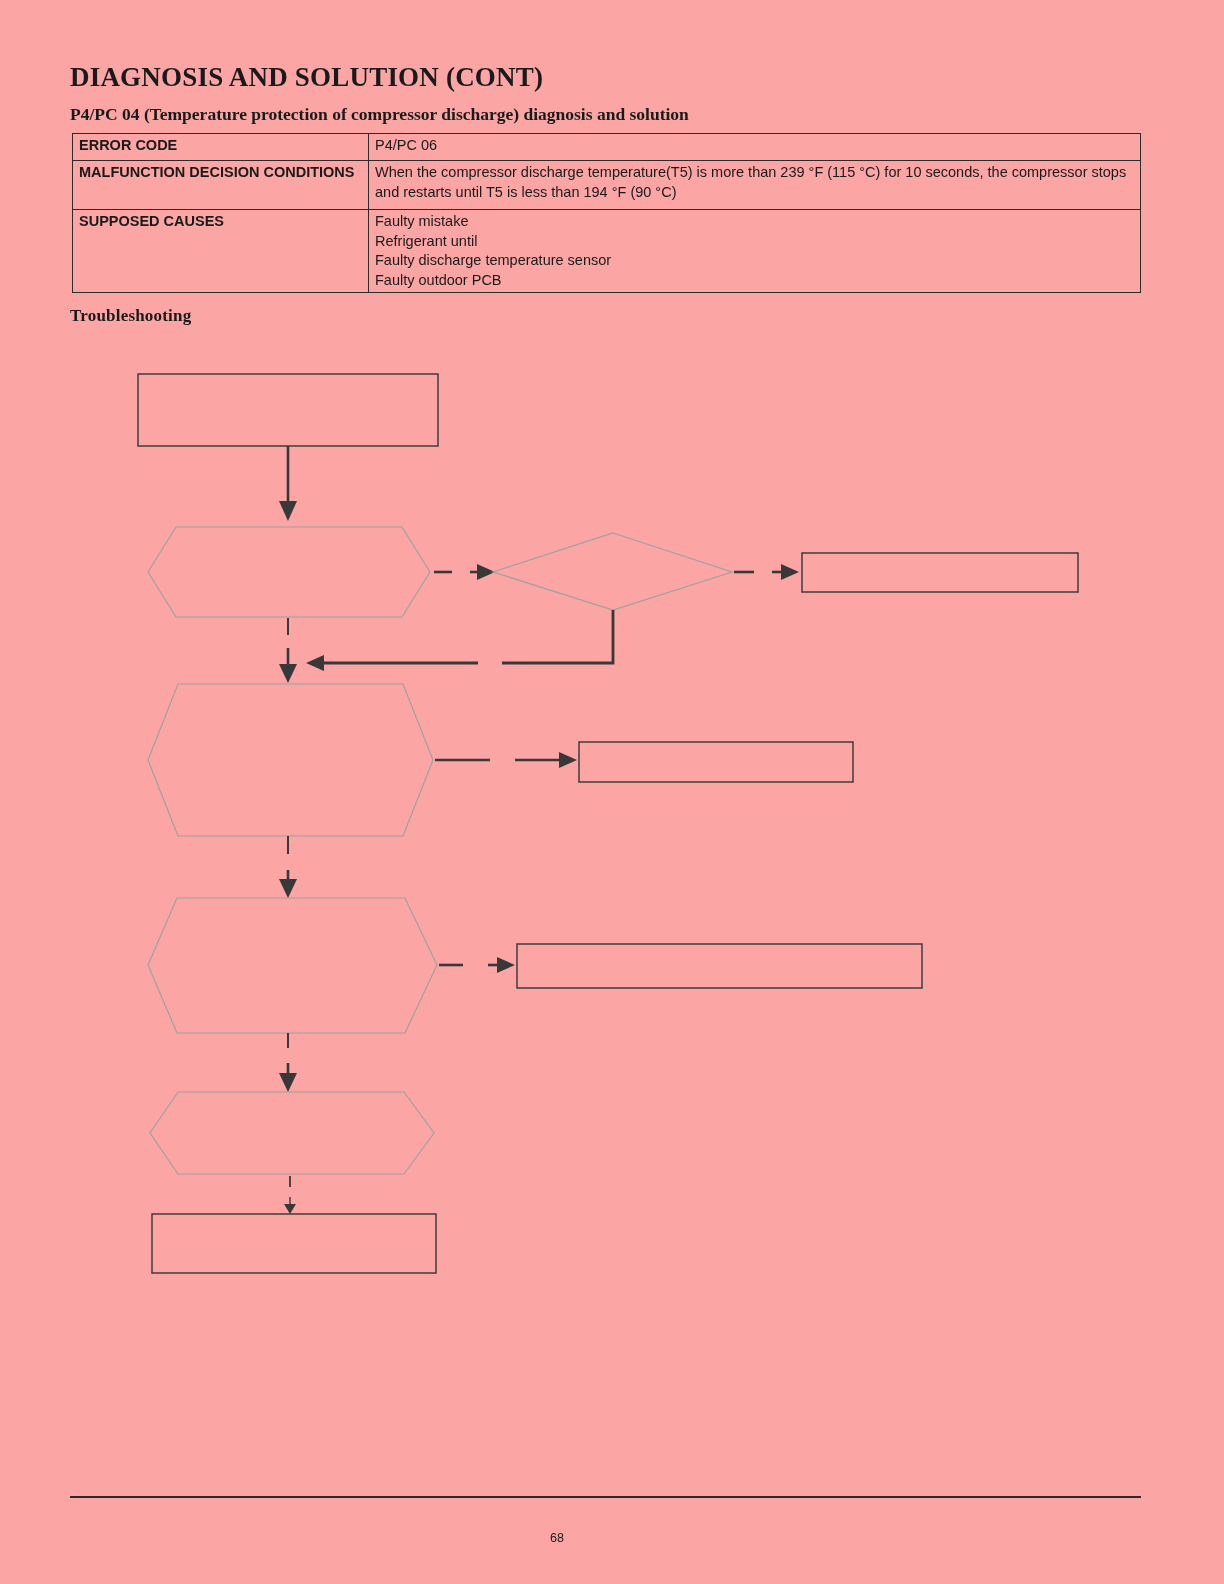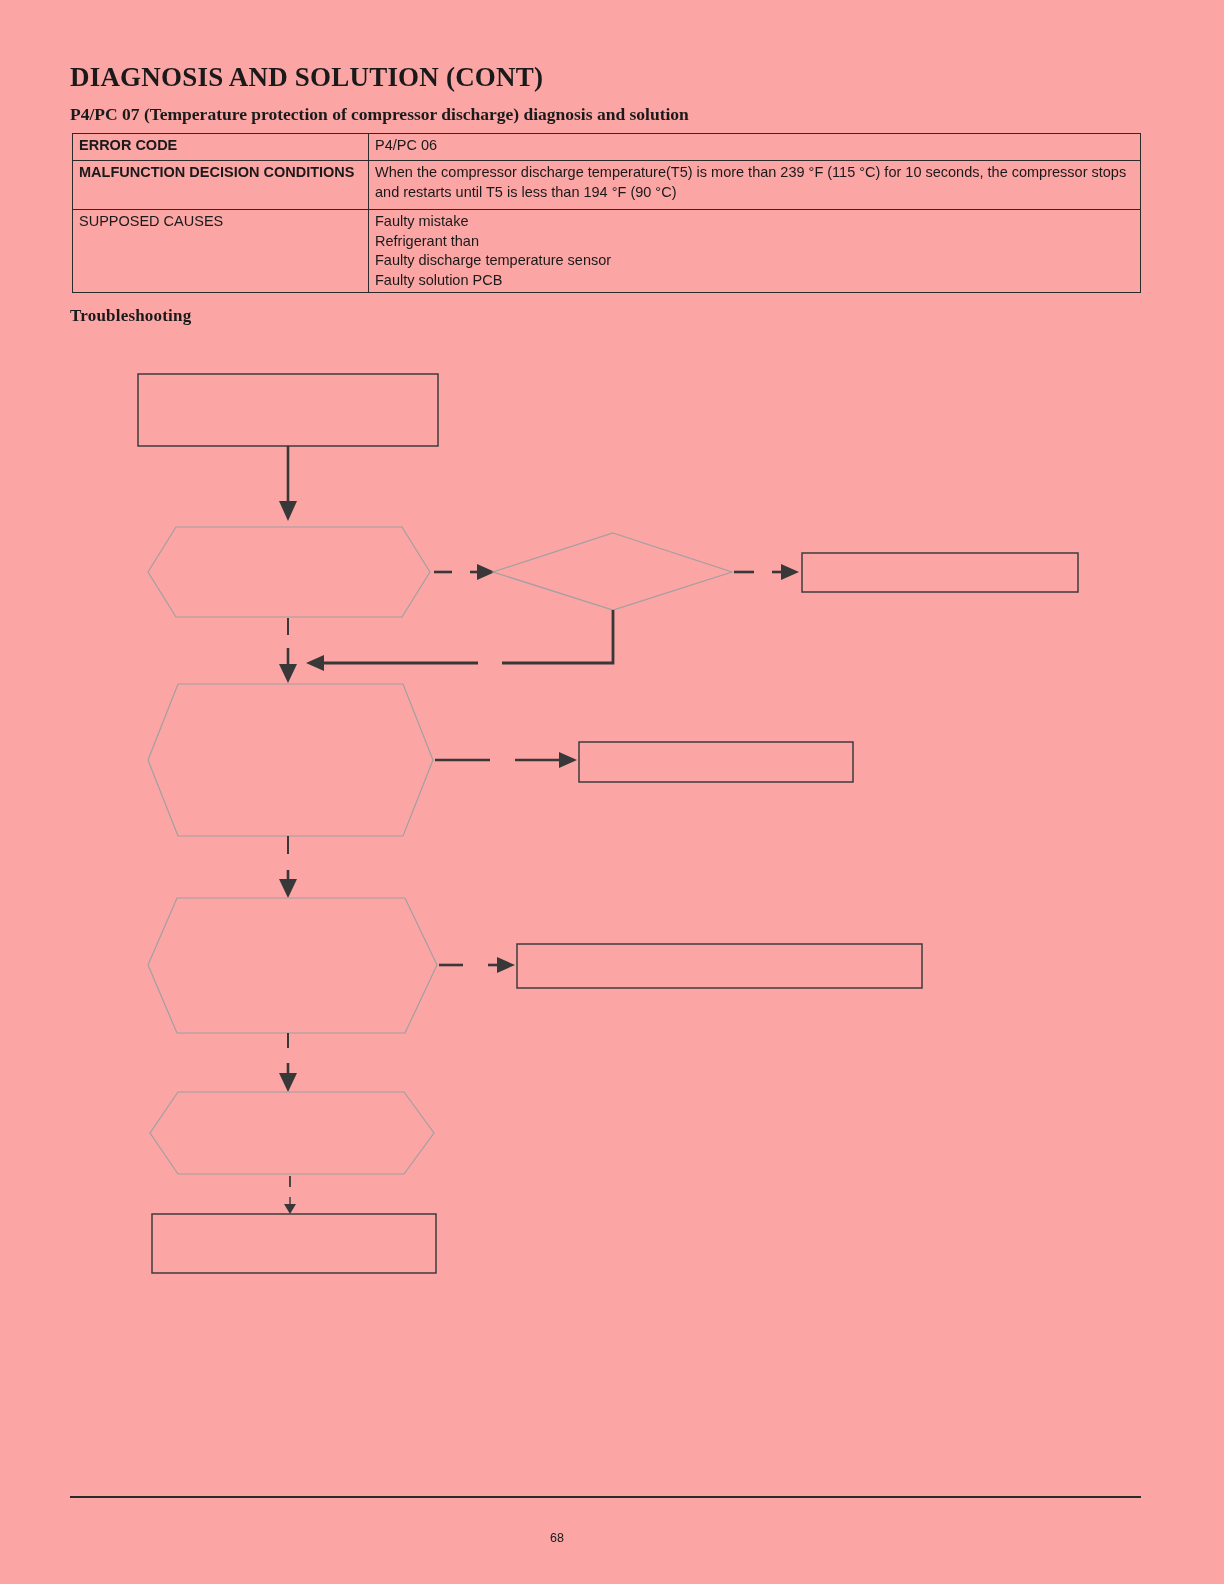--- a/index.html
+++ b/index.html
@@ -30,21 +30,21 @@
     table-layout:fixed;
   }
   table.spec td{
     border:1.5px solid #2b2b2b;
     vertical-align:top;
     padding:2px 6px;
     font-size:14.5px;
     line-height:19.5px;
   }
   td.lbl{font-weight:700;width:283px;}
-  td.lbl-mid{font-weight:400;width:283px;vertical-align:middle;}
+  td.lbl-mid{font-weight:700;width:283px;vertical-align:middle;}
   .row1 td{height:22px;}
   .row2 td{height:44px;}
   .row3 td{height:78px;}
   .section-heading{
     left:70px;top:306px;
     font-family:"Liberation Serif", serif;
     font-weight:700;font-size:17px;
     letter-spacing:.2px;
   }
   .flow-svg{left:0;top:330px;}
@@ -60,39 +60,39 @@
     left:0;top:1531px;width:1114px;
     text-align:center;font-size:12.5px;
   }
 </style>
 </head>
 <body>
 
 <div class="page">
 
   <div class="abs doc-title">DIAGNOSIS AND SOLUTION (CONT)</div>
-  <div class="abs doc-subtitle">P4/PC 07 (Temperature protection of compressor discharge) diagnosis and solution</div>
+  <div class="abs doc-subtitle">P4/PC 04 (Temperature protection of compressor discharge) diagnosis and solution</div>
 
   <table class="spec">
     <tbody>
         <tr class="row1">
       <td class="lbl">ERROR CODE</td>
       <td>P4/PC 06</td>
     </tr>
     <tr class="row2">
       <td class="lbl">MALFUNCTION DECISION CONDITIONS</td>
       <td>When the compressor discharge temperature(T5) is more than 239 °F (115 °C) for 10 seconds, the compressor stops and restarts until T5 is less than 194 °F (90 °C)</td>
     </tr>
     <tr class="row3">
       <td class="lbl-mid">SUPPOSED CAUSES</td>
       <td>
         <div>Faulty mistake</div>
-        <div>Refrigerant than</div>
+        <div>Refrigerant until</div>
         <div>Faulty discharge temperature sensor</div>
-        <div>Faulty solution PCB</div>
+        <div>Faulty outdoor PCB</div>
       </td>
     </tr>
   </tbody>
     </table>
 
   <div class="abs section-heading">Troubleshooting</div>
 
   <svg class="abs flow-svg" width="1224" height="960" viewBox="0 0 1224 960" xmlns="http://www.w3.org/2000/svg">
 
     <rect x="138" y="44" width="300" height="72" fill="none" stroke="#3c3c3c" stroke-width="1.5"></rect>

